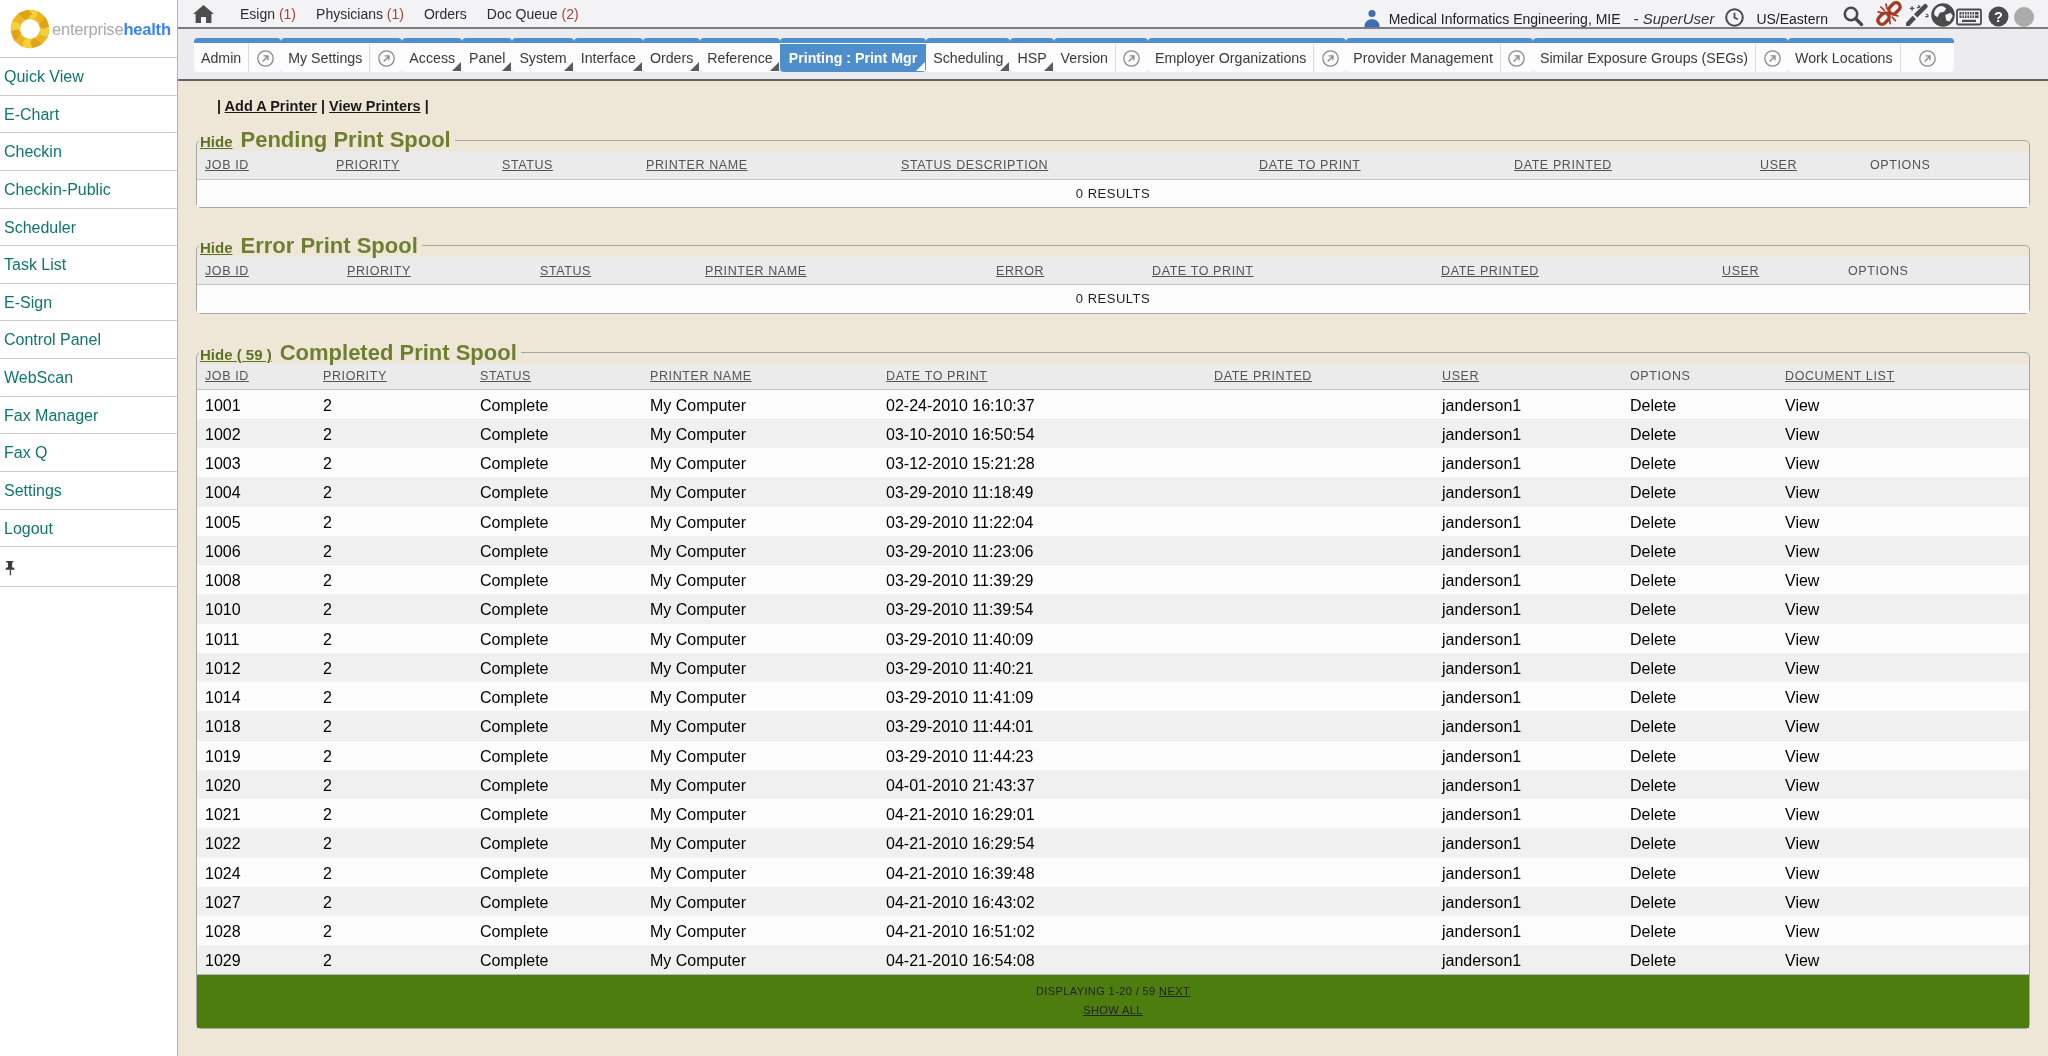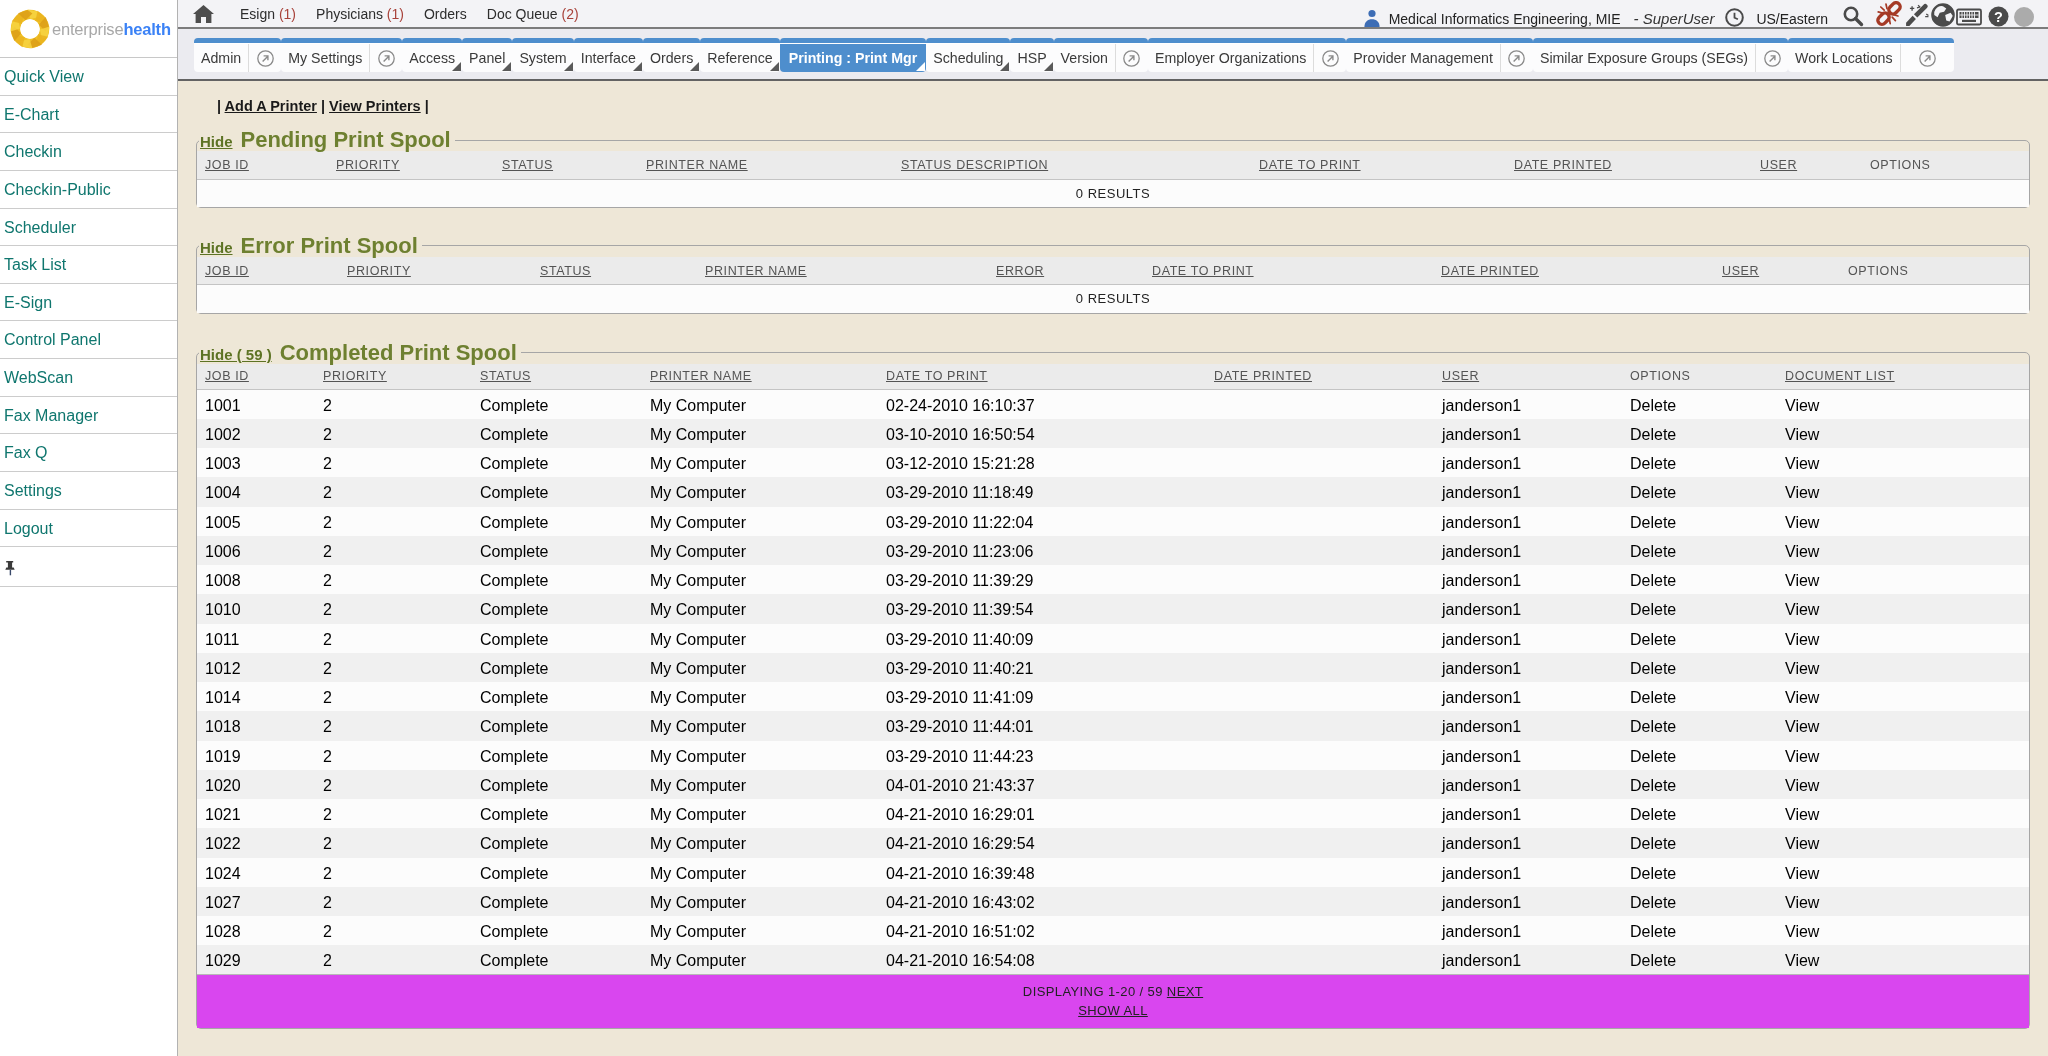--- a/index.html
+++ b/index.html
@@ -52,22 +52,22 @@
 table.spool { width:100%; border-collapse:collapse; table-layout:fixed; }
 .hrow th { background:#ebebeb; height:28px; font-weight:normal; font-size:12.5px; color:#545454;
   text-align:left; padding:0 0 0 8px; letter-spacing:0.6px; border-bottom:1px solid #c4c4c4; }
 .hrow.chead th { height:26px; }
 .hu { text-decoration:underline;text-align:center; }
 .zrow td { height:27.8px; background:#fcfcfc; text-align:center; font-size:13px; color:#222;
   letter-spacing:0.5px; }
 .drow td { height:29.25px; font-size:16px; color:#000; padding:3px 0 0 8px; white-space:nowrap; }
 .drow.odd td { background:#fcfcfc; }
 .drow.even td { background:#f0f0f0; }
-.frow td { background:#d946ef; border-top:1px solid #b8b8b8; height:53px; text-align:center;
-  font-size:13px; color:#222; letter-spacing:0.4px; vertical-align:middle; }
+.frow td { background:#4d7c0f; border-top:1px solid #b8b8b8; height:53px; text-align:center;
+  font-size:11px; color:#222; letter-spacing:0.4px; vertical-align:middle; }
 .frow div { line-height:19px; }
 .u { text-decoration:underline; }
 </style></head>
 <body>
 <div id="main">
   <div id="topbar">
     <span class="home">
         <svg width="21" height="18" viewBox="0 0 21 18">
       <path d="M10.5 0 L21 9 h-2.6 v9 h-5.4 v-6 h-5 v6 H2.6 V9 H0 z" fill="#4d4d4d"></path>
         </svg>

